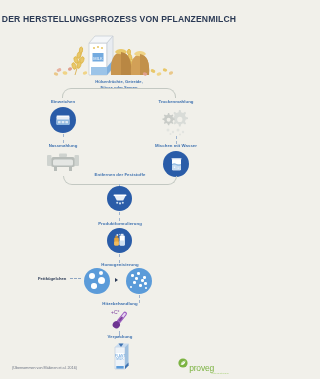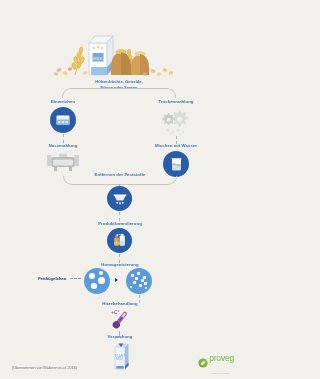--- a/index.html
+++ b/index.html
@@ -129,24 +129,24 @@
   .footnote {
     position: absolute;
     left: 12px;
     bottom: 9px;
     font-size: 3.7px;
     color: #6b7280;
     white-space: nowrap;
   }
   .logo {
     position: absolute;
-    right: 4px;
+    right: 24px;
     bottom: 7px;
     display: flex;
-    align-items: flex-start;
+    align-items: flex-end;
     gap: 1.5px;
   }
   .logo-text {
     font-size: 8.5px;
     color: #7cb342;
     font-weight: normal;
     letter-spacing: -0.2px;
     line-height: 1;
   }
   .logo-sub {
@@ -156,20 +156,21 @@
     font-size: 2.5px;
     color: #9ccc65;
     letter-spacing: 0.3px;
   }
 </style>
 </head>
 <body>
 
 <div id="infographic">
 
+  <div class="title">DER HERSTELLUNGSPROZESS VON PFLANZENMILCH</div>
 
   <div class="hero">
     <svg width="140" height="50" viewBox="0 0 140 50">
 
       <g stroke="#e0b84e" stroke-width="0.9" fill="#e8c76a">
         <path d="M26 46 L33 22" stroke="#d9b050" fill="none"></path>
         <ellipse cx="30" cy="26" rx="1.8" ry="3.4" transform="rotate(18 30 26)"></ellipse>
         <ellipse cx="33" cy="31" rx="1.8" ry="3.4" transform="rotate(18 33 31)"></ellipse>
         <ellipse cx="27" cy="31" rx="1.8" ry="3.4" transform="rotate(-18 27 31)"></ellipse>
         <ellipse cx="30" cy="36" rx="1.8" ry="3.4" transform="rotate(18 30 36)"></ellipse>

